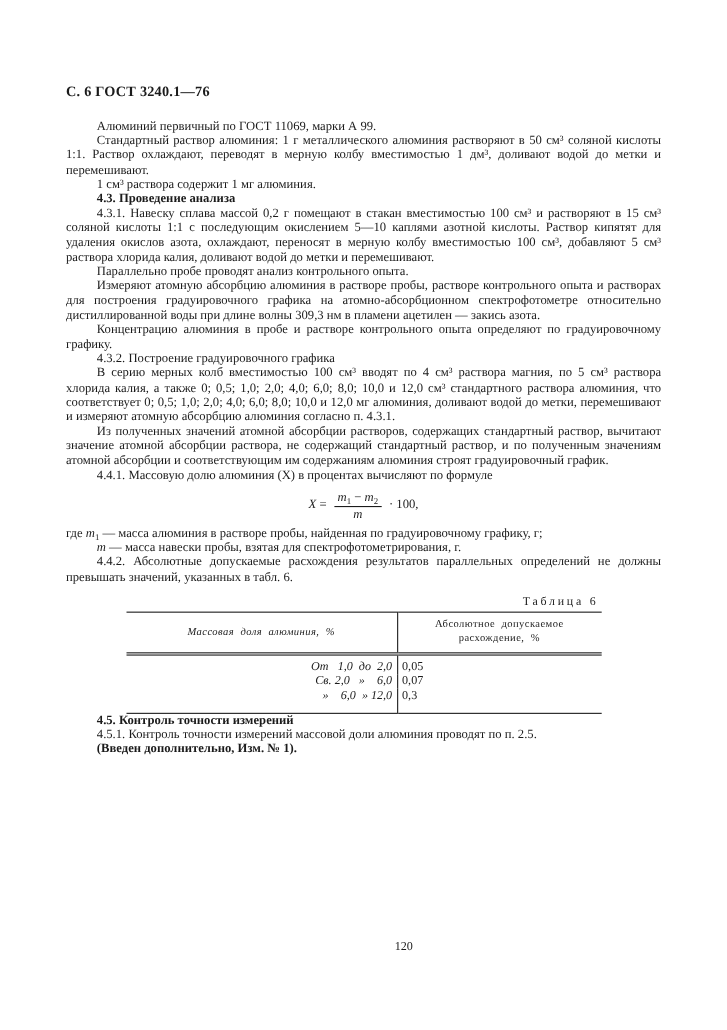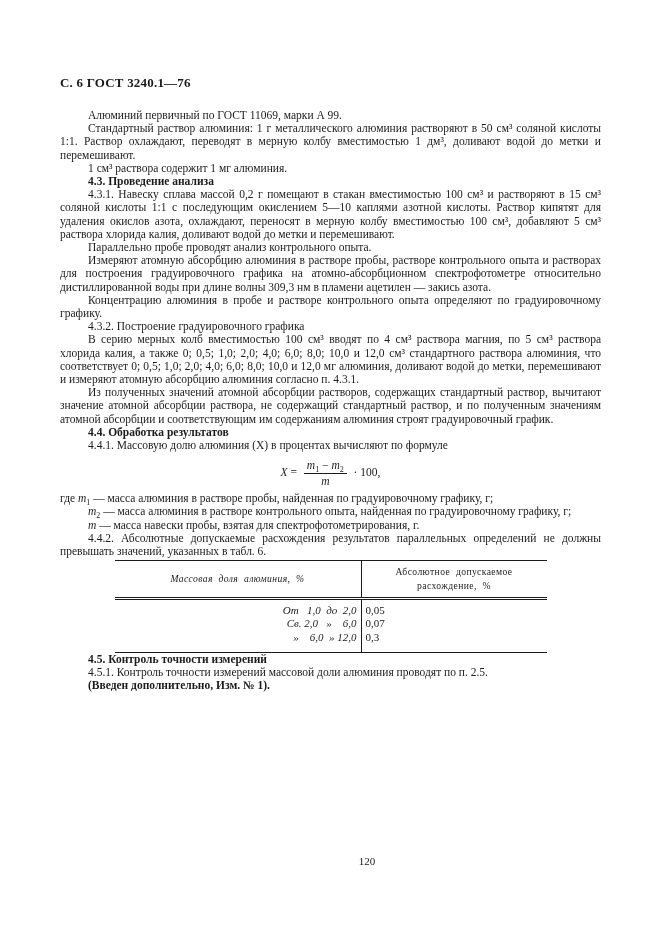--- a/index.html
+++ b/index.html
@@ -63,41 +63,40 @@
   <p class="p">Стандартный раствор алюминия: 1 г металлического алюминия растворяют в 50 см³ соляной кислоты 1:1. Раствор охлаждают, переводят в мерную колбу вместимостью 1 дм³, доливают водой до метки и перемешивают.</p>
   <p class="p">1 см³ раствора содержит 1 мг алюминия.</p>
   <p class="p bold">4.3. Проведение анализа</p>
   <p class="p">4.3.1. Навеску сплава массой 0,2 г помещают в стакан вместимостью 100 см³ и растворяют в 15 см³ соляной кислоты 1:1 с последующим окислением 5—10 каплями азотной кислоты. Раствор кипятят для удаления окислов азота, охлаждают, переносят в мерную колбу вместимостью 100 см³, добавляют 5 см³ раствора хлорида калия, доливают водой до метки и перемешивают.</p>
   <p class="p">Параллельно пробе проводят анализ контрольного опыта.</p>
   <p class="p">Измеряют атомную абсорбцию алюминия в растворе пробы, растворе контрольного опыта и растворах для построения градуировочного графика на атомно-абсорбционном спектрофотометре относительно дистиллированной воды при длине волны 309,3 нм в пламени ацетилен — закись азота.</p>
   <p class="p">Концентрацию алюминия в пробе и растворе контрольного опыта определяют по градуировочному графику.</p>
   <p class="p">4.3.2. Построение градуировочного графика</p>
   <p class="p">В серию мерных колб вместимостью 100 см³  вводят по 4 см³  раствора магния, по 5 см³  раствора хлорида калия, а также 0; 0,5; 1,0; 2,0; 4,0; 6,0; 8,0; 10,0  и 12,0 см³  стандартного раствора алюминия, что соответствует 0; 0,5; 1,0; 2,0; 4,0; 6,0; 8,0; 10,0  и 12,0 мг алюминия, доливают водой до метки, перемешивают и измеряют атомную абсорбцию алюминия согласно п. 4.3.1.</p>
   <p class="p">Из полученных значений атомной абсорбции растворов, содержащих стандартный раствор, вычитают значение атомной абсорбции раствора, не содержащий стандартный раствор, и по полученным значениям атомной абсорбции и соответствующим им содержаниям алюминия строят градуировочный график.</p>
-  <p class="p bold">4.4. Обработка результатов</p>
   <p class="p">4.4.1. Массовую долю алюминия (X) в процентах вычисляют по формуле</p>
 
   <div class="formula-line">
     <span class="var">X</span>
     <span>=</span>
     <span class="frac">
       <span class="top"><span class="var">m</span><sub>1</sub> <span>−</span> <span class="var">m</span><sub>2</sub></span>
       <span class="bot var">m</span>
     </span>
     <span>· 100,</span>
   </div>
 
   <div class="where">
     <p class="row"><span>где</span> <span class="var">m</span><sub>1</sub> <span>— масса алюминия в растворе пробы, найденная по градуировочному графику, г;</span></p>
-    <p class="row ind"><span class="var">m</span><sub>2</sub> <span>— масса алюминия в растворе контрольного опыта, найденная по градуировочному графику, г;</span></p>
     <p class="row ind"><span class="var">m</span><sub></sub> <span>— масса навески пробы, взятая для спектрофотометрирования, г.</span></p>
   </div>
 
   <p class="p">4.4.2. Абсолютные допускаемые расхождения результатов параллельных определений не должны превышать значений, указанных в табл. 6.</p>
 
+  <div class="table-label">Таблица 6</div>
 
   <table class="t6">
     <thead>
       <tr>
         <th class="c1">Массовая доля алюминия, %</th>
         <th class="c2">Абсолютное допускаемое расхождение, %</th>
       </tr>
     </thead>
     <tbody>
       <tr>

